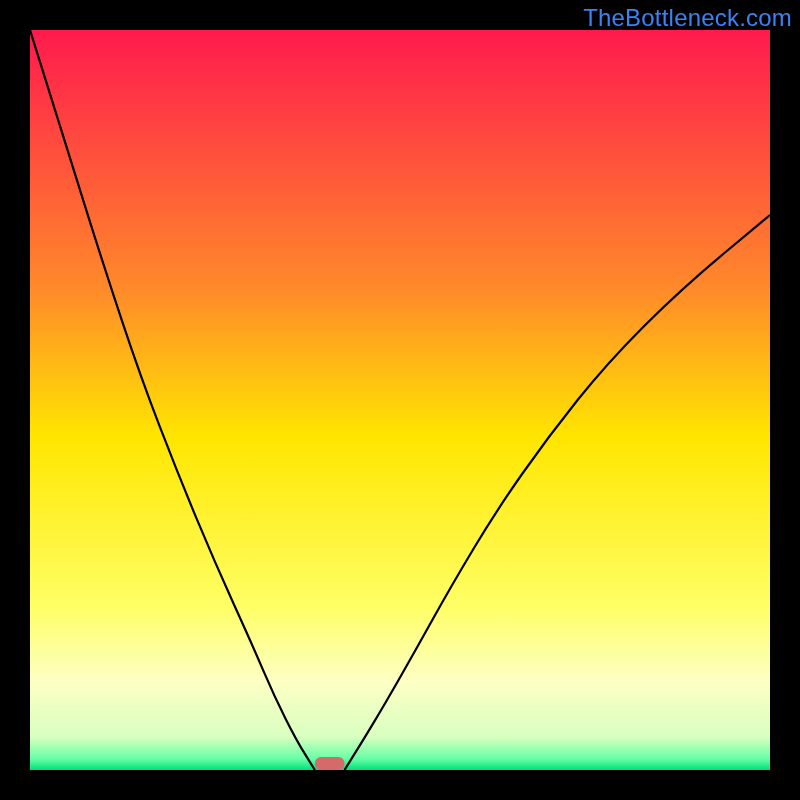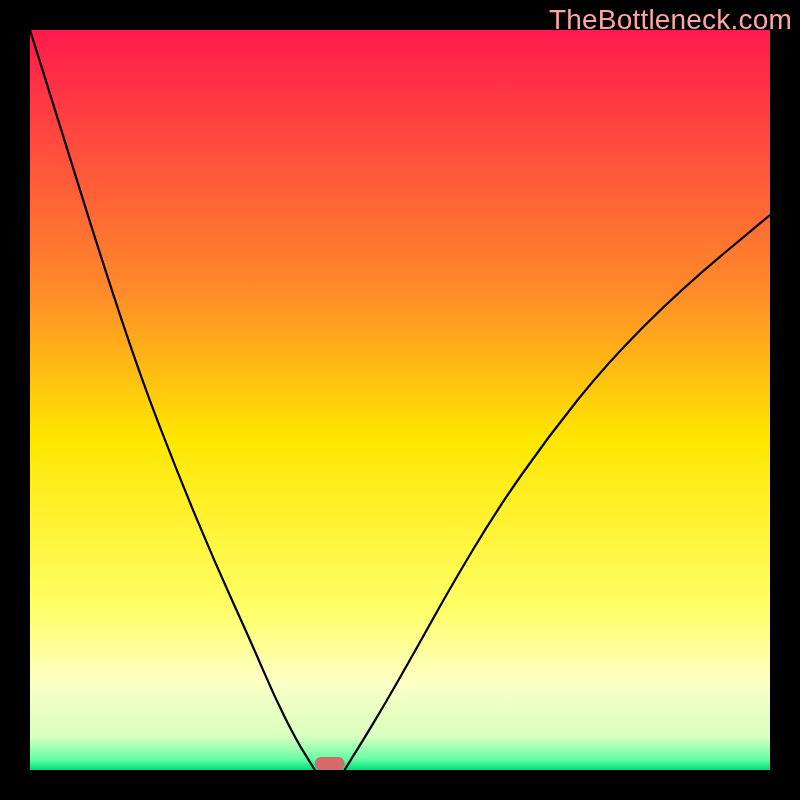--- a/index.html
+++ b/index.html
@@ -24,22 +24,22 @@
     top: 30px;
     left: 30px;
     width: 740px;
     height: 740px;
     overflow: hidden;
   }
   .watermark {
     position: absolute;
     top: 4px;
     right: 8px;
-    color: #fca5a5;
-    font-size: 28px;
+    color: #3b82f6;
+    font-size: 24px;
     font-weight: 500;
     letter-spacing: 0.2px;
     z-index: 10;
   }
   svg {
     display: block;
   }
 </style>
 </head>
 <body>

